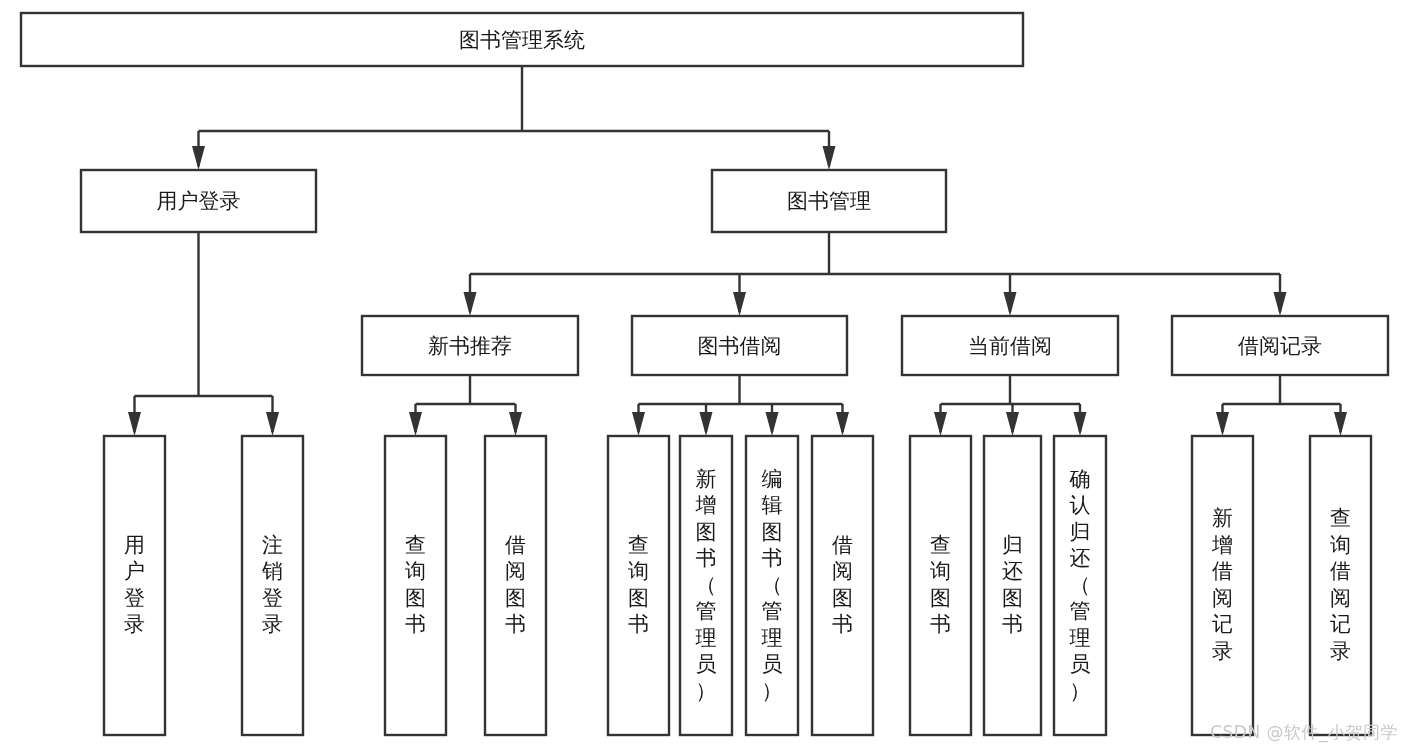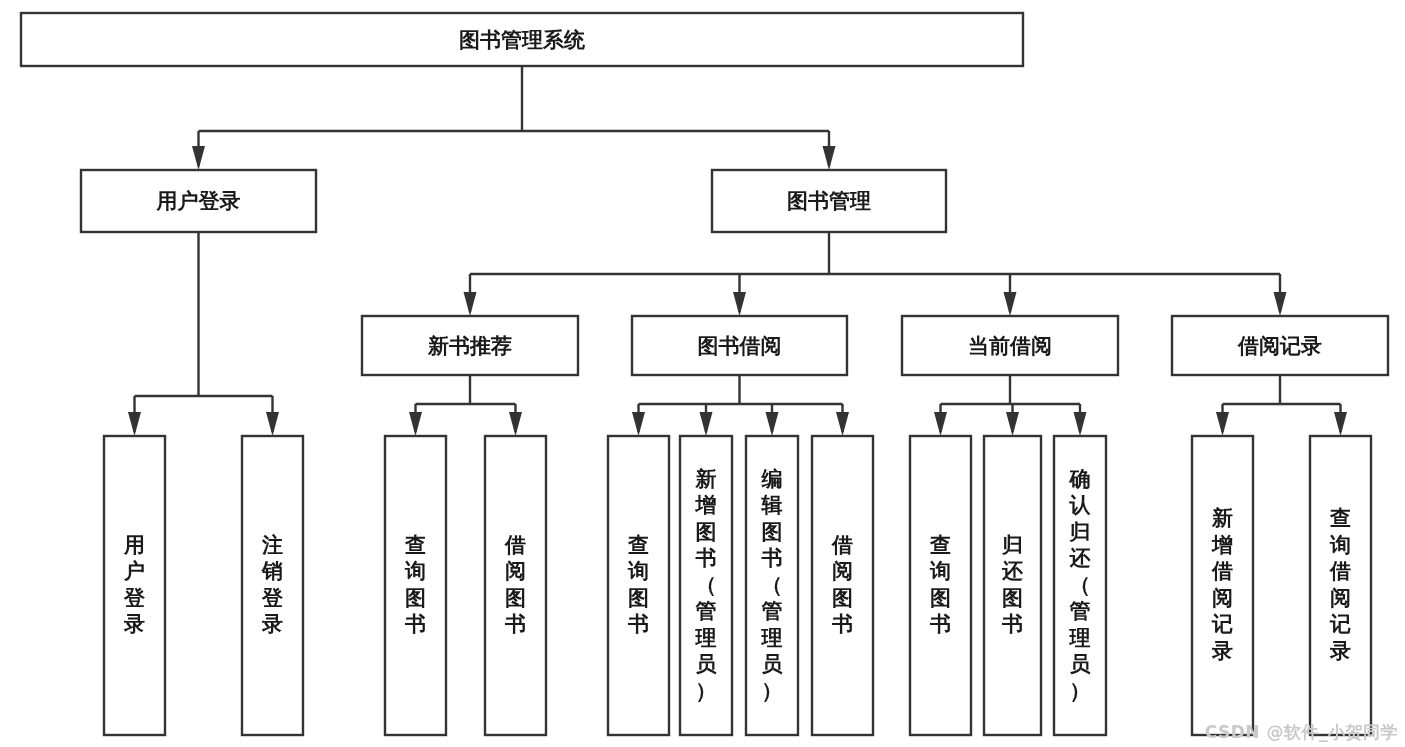--- a/index.html
+++ b/index.html
@@ -12,21 +12,20 @@
     width: 1405px;
     height: 747px;
     font-family: "DejaVu Sans", "Liberation Sans", sans-serif;
     overflow: hidden;
     position: relative;
   }
   #diagram-root {
     position: relative;
     width: 1363px;
     height: 747px;
-    font-weight: bold;
   }
   svg#tree-svg {
     position: absolute;
     left: 0;
     top: 0;
     width: 1405px;
     height: 747px;
     display: block;
   }
   .node-box {

